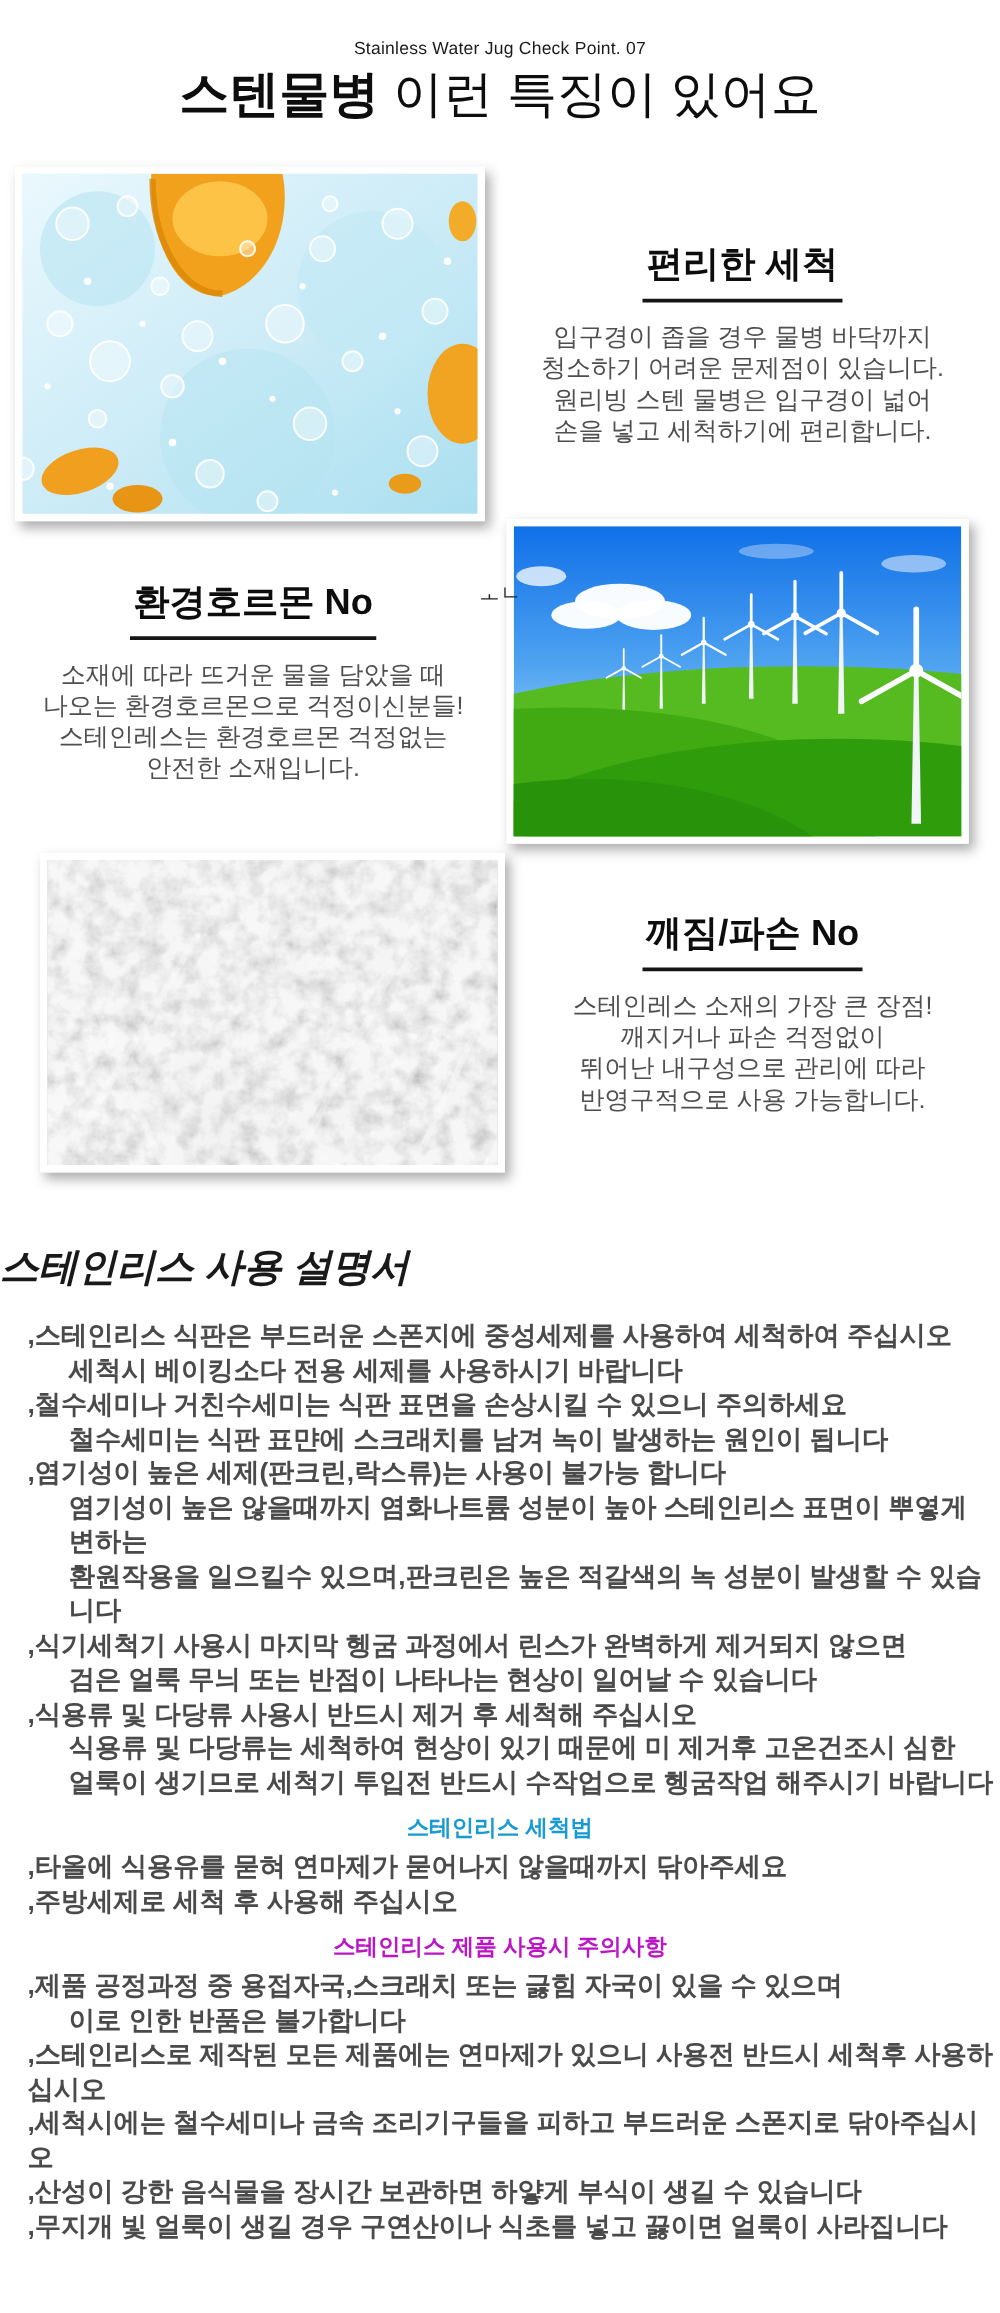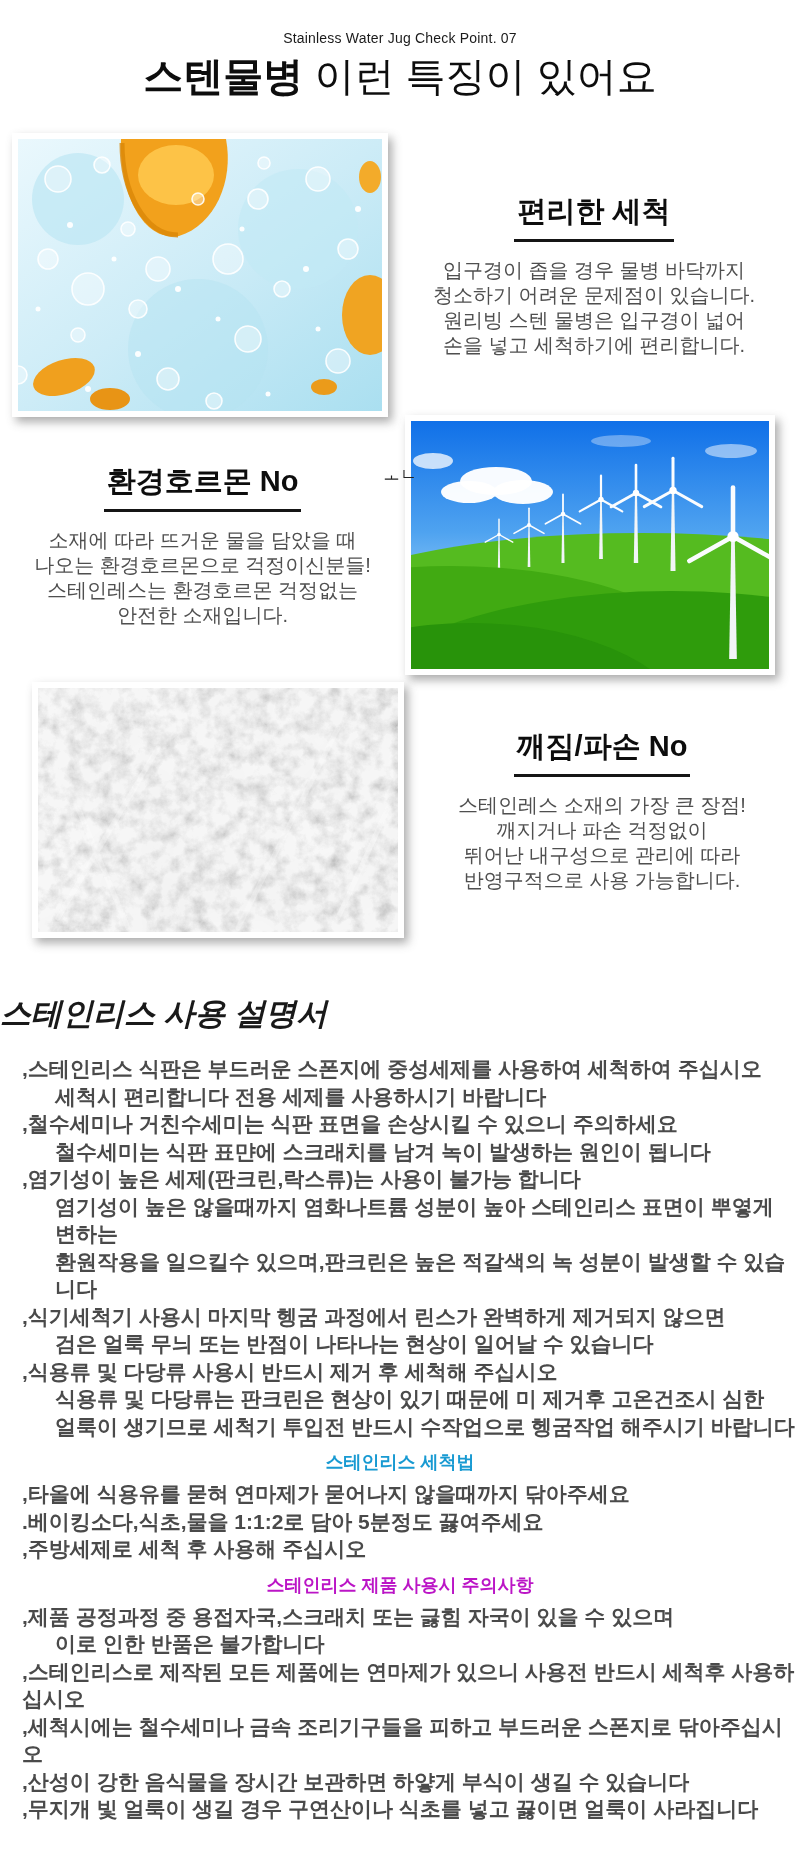--- a/index.html
+++ b/index.html
@@ -215,38 +215,37 @@
           <div>뛰어난 내구성으로 관리에 따라</div>
           <div>반영구적으로 사용 가능합니다.</div>
         </div>
     </div>
   </div>
 
   <div class="g-title">스테인리스 사용 설명서</div>
   <div class="g-lines">
 
   <div>,스테인리스 식판은 부드러운 스폰지에 중성세제를 사용하여 세척하여 주십시오</div>
-      <div class="indent">세척시 편리합니다 전용 세제를 사용하시기 바랍니다</div>
+      <div class="indent">세척시 베이킹소다 전용 세제를 사용하시기 바랍니다</div>
       <div>,철수세미나 거친수세미는 식판 표면을 손상시킬 수 있으니 주의하세요</div>
       <div class="indent">철수세미는 식판 표먄에 스크래치를 남겨 녹이 발생하는 원인이 됩니다</div>
       <div>,염기성이 높은 세제(판크린,락스류)는 사용이 불가능 합니다</div>
       <div class="indent">염기성이 높은 않을때까지 염화나트륨 성분이 높아 스테인리스 표면이 뿌옇게 변하는</div>
       <div class="indent">환원작용을 일으킬수 있으며,판크린은 높은 적갈색의 녹 성분이 발생할 수 있습니다</div>
       <div>,식기세척기 사용시 마지막 헹굼 과정에서 린스가 완벽하게 제거되지 않으면</div>
       <div class="indent">검은 얼룩 무늬 또는 반점이 나타나는 현상이 일어날 수 있습니다</div>
       <div>,식용류 및 다당류 사용시 반드시 제거 후 세척해 주십시오</div>
-      <div class="indent">식용류 및 다당류는 판크린은 현상이 있기 때문에 미 제거후 고온건조시 심한</div>
+      <div class="indent">식용류 및 다당류는 세척하여 현상이 있기 때문에 미 제거후 고온건조시 심한</div>
       <div class="indent">얼룩이 생기므로 세척기 투입전 반드시 수작업으로 헹굼작업 해주시기 바랍니다</div>
     </div>
 
   <div class="sub-h wash-h">스테인리스 세척법</div>
   <div class="g-lines">
 
   <div>,타올에 식용유를 묻혀 연마제가 묻어나지 않을때까지 닦아주세요</div>
-      <div>.베이킹소다,식초,물을 1:1:2로 담아 5분정도 끓여주세요</div>
       <div>,주방세제로 세척 후 사용해 주십시오</div>
     </div>
 
   <div class="sub-h caut-h">스테인리스 제품 사용시 주의사항</div>
   <div class="g-lines">
 
   <div>,제품 공정과정 중 용접자국,스크래치 또는 긇힘 자국이 있을 수 있으며</div>
       <div class="indent">이로 인한 반품은 불가합니다</div>
       <div>,스테인리스로 제작된 모든 제품에는 연마제가 있으니 사용전 반드시 세척후 사용하십시오</div>
       <div>,세척시에는 철수세미나 금속 조리기구들을 피하고 부드러운 스폰지로 닦아주십시오</div>

